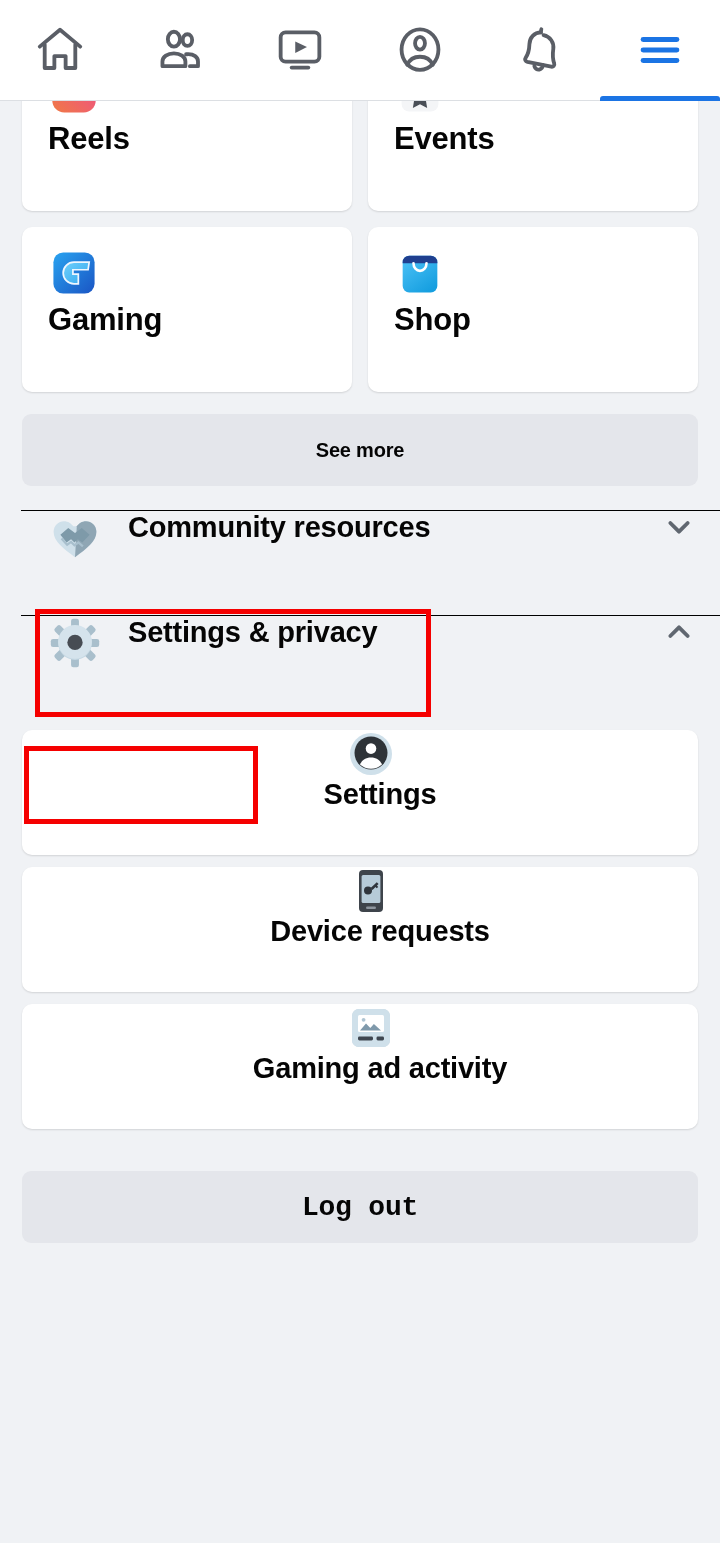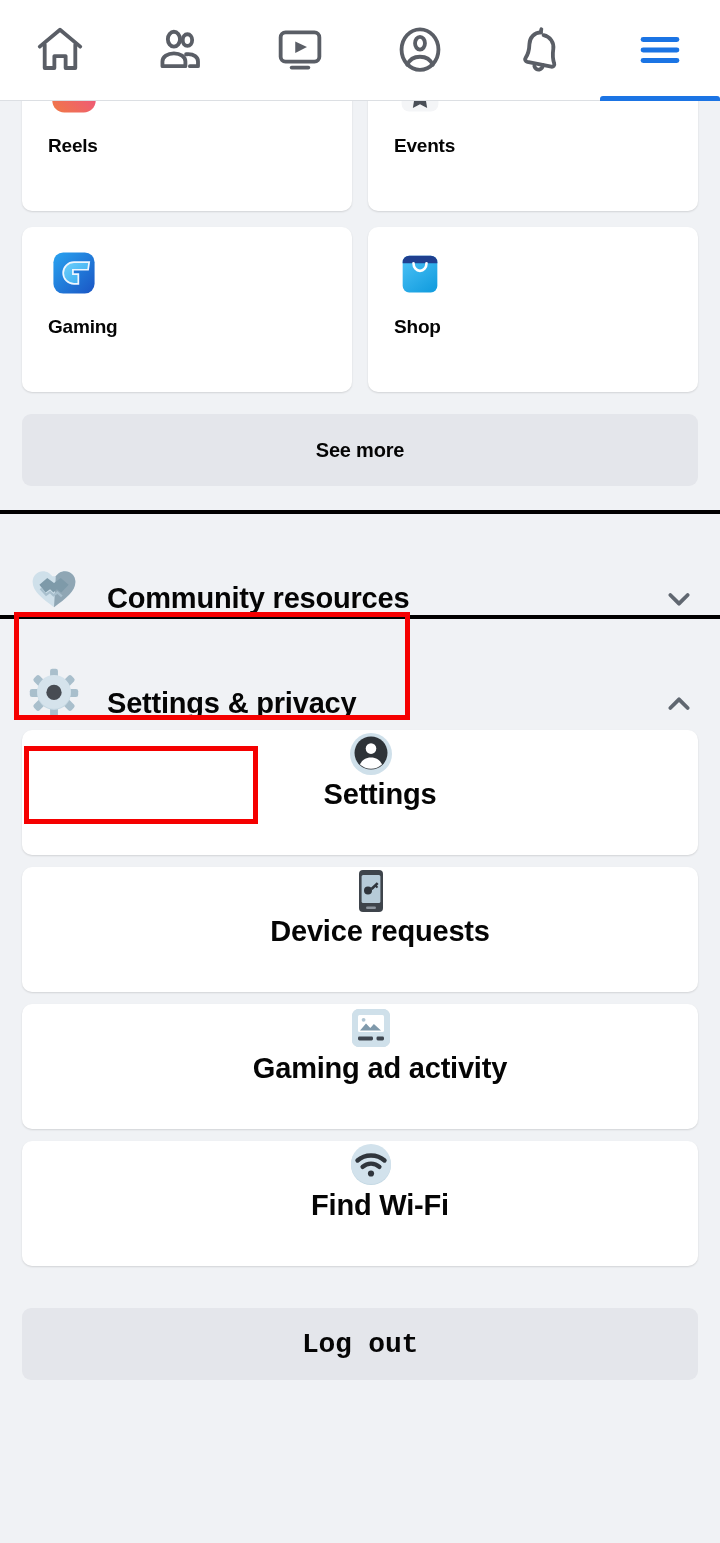--- a/index.html
+++ b/index.html
@@ -67,21 +67,21 @@
     height: 165px;
     padding: 20px 22px 0 26px;
     box-shadow: 0 1px 2px rgba(0,0,0,.13);
     position: relative;
     overflow: hidden;
   }
   .gcard .glabel {
     position: absolute;
     left: 26px;
     bottom: 54px;
-    font-size: 19px;
+    font-size: 31px;
     font-weight: bold;
     color: #050505;
     letter-spacing: -0.2px;
   }
   .gicon { width: 52px; height: 52px; }
 
   
   .seemore-wrap { padding: 22px 22px 24px 22px; }
   .seemore {
     width: 100%;
@@ -94,25 +94,26 @@
     font-weight: bold;
     color: #050505;
     letter-spacing: -0.2px;
     cursor: pointer;
   }
 
   
   .acc-row {
     height: 105px;
     display: flex;
-    align-items: flex-end;
+    align-items: flex-start;
     padding: 0 25px 0 27px;
-    border-top: 4px solid #000000;
+    border-top: 1px solid #000000;
     position: relative;
     background: #f0f2f5;
+    margin-left: 21px;
   }
   .acc-row .aicon {
     width: 54px; height: 54px;
     flex: 0 0 54px;
     display: flex; align-items: center; justify-content: center;
   }
   .acc-row .alabel {
     margin-left: 26px;
     font-size: 29px;
     font-weight: bold;
@@ -403,32 +404,20 @@
             <rect x="11" y="11" width="26" height="17" rx="1.6" fill="#ffffff"></rect>
             <path d="M13 26.5l6-7 4.3 4.6 3.6-4 7.1 6.4z" fill="#7f99ab"></path>
             <circle cx="16.6" cy="15.8" r="1.9" fill="#aec4d2"></circle>
             <rect x="11" y="32.5" width="15" height="4" rx="1.4" fill="#3f4650"></rect>
             <rect x="29.5" y="32.5" width="7.5" height="4" rx="1.4" fill="#3f4650"></rect>
           </svg>
         </span>
         <div class="slabel">Gaming ad activity</div>
       </div>
 
-      <div class="sub-card">
-        <span class="sicon">
-          <svg width="48" height="48" viewBox="0 0 48 48">
-            <circle cx="24" cy="24" r="20" fill="#c5d9e4"></circle>
-            <circle cx="24" cy="23" r="20" fill="#d2e2ec"></circle>
-            <path d="M10.5 19.5c7.4-6.7 19.6-6.7 27 0" fill="none" stroke="#2f353c" stroke-width="4.4" stroke-linecap="round"></path>
-            <path d="M15.6 25.8c4.7-4.3 12.1-4.3 16.8 0" fill="none" stroke="#2f353c" stroke-width="4.4" stroke-linecap="round"></path>
-            <circle cx="24" cy="32.5" r="3.1" fill="#2f353c"></circle>
-          </svg>
-        </span>
-        <div class="slabel">Find Wi-Fi</div>
-      </div>
     </div>
 
     <div class="logout-wrap">
       <button class="logout">Log out</button>
     </div>
 
   </div>
 </div>
 
 </body></html>

